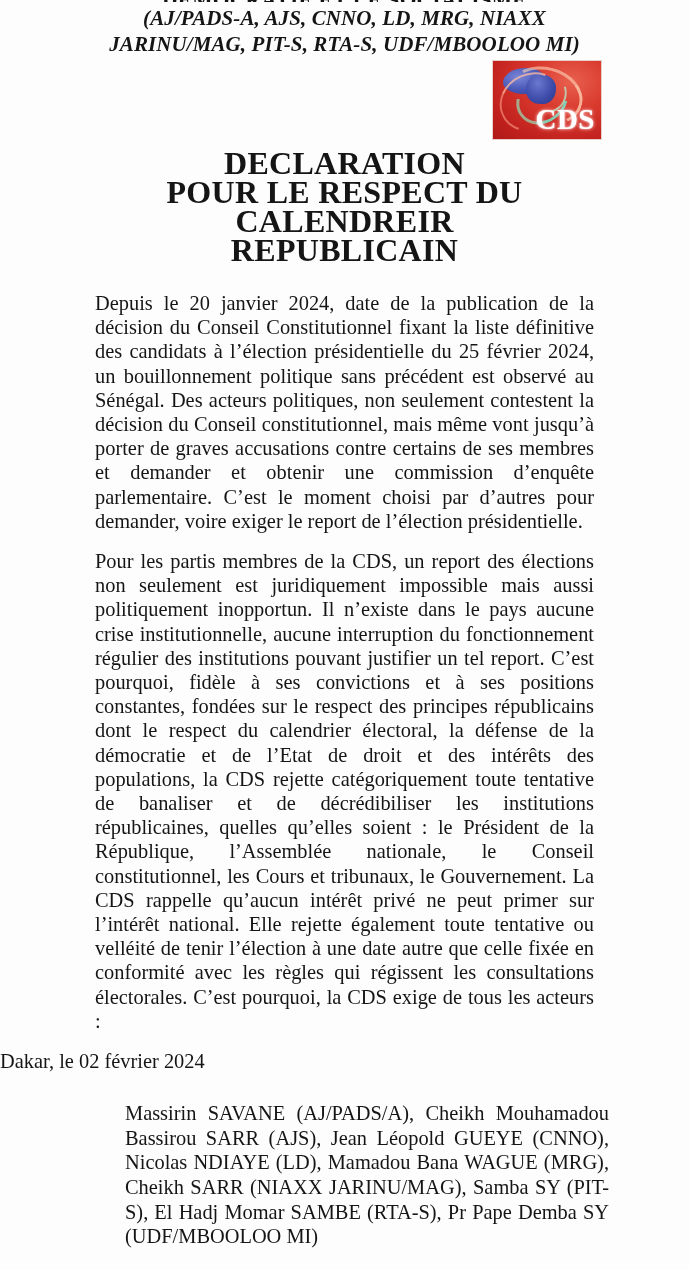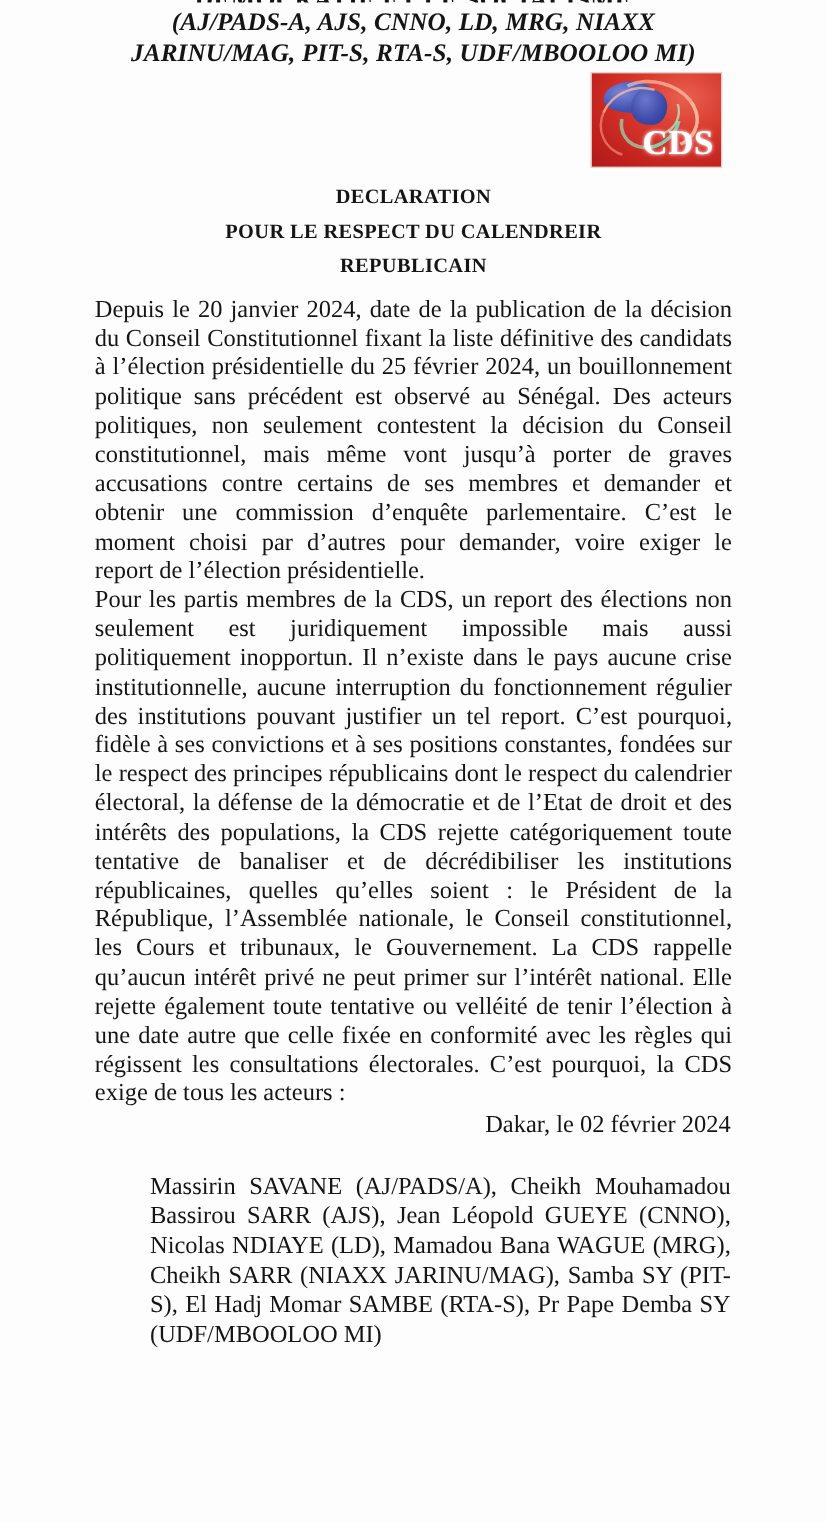--- a/index.html
+++ b/index.html
@@ -131,39 +131,39 @@
     font-size: 29px;
     letter-spacing: 0.5px;
     text-shadow: 0 0 4px rgba(255,200,200,0.85), 0 0 2px rgba(255,255,255,0.9);
     line-height: 1;
   }
 
   
   .doc-title {
     text-align: center;
     font-weight: bold;
-    font-size: 17px;
+    font-size: 32px;
     line-height: 29px;
     letter-spacing: 0.3px;
     margin: 0;
     padding: 0 60px;
   }
   .doc-title .t-line { display: block; }
   .title-spacer { height: 10px; }
 
   
   .body-wrap {
     padding: 0 79px 0 79px;
   }
   .para {
     text-align: justify;
     text-justify: inter-word;
     font-size: 20.4px;
     line-height: 24.2px;
-    margin: 0;
+    margin: 16px;
     text-indent: 0;
     hyphens: none;
   }
   .para + .para { margin-top: 0px; }
 
   
   .bullets {
     margin: 0;
     padding: 0 79px 0 79px;
   }
@@ -171,21 +171,20 @@
     font-size: 20.4px;
     line-height: 24.2px;
     padding-left: 28px;
     text-indent: -13px;
     text-align: left;
   }
   .bullet-2 { margin-top: 0px; }
 
   
   .date-line {
-    text-align: right;
     font-size: 20.4px;
     line-height: 24.2px;
     padding: 0 80px 0 0;
     margin-top: 1px;
   }
 
   
   .signatories {
     margin-top: 28px;
     padding: 0 80px 0 125px;

